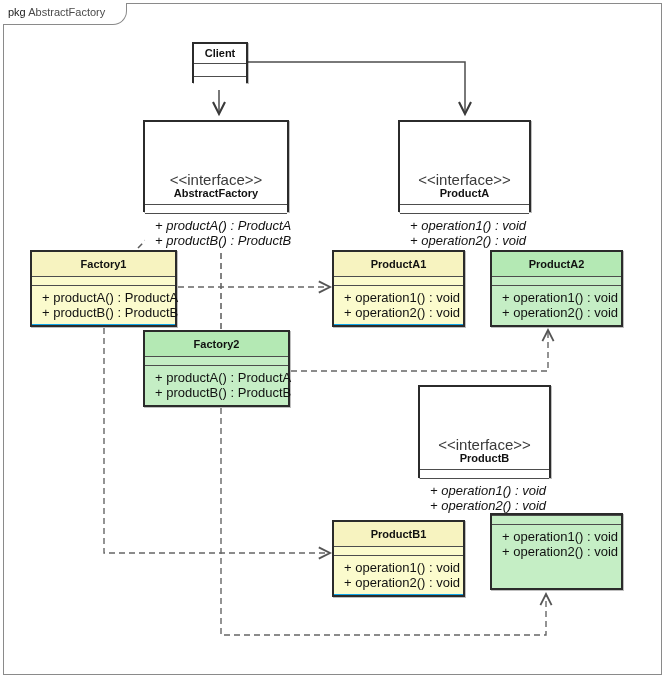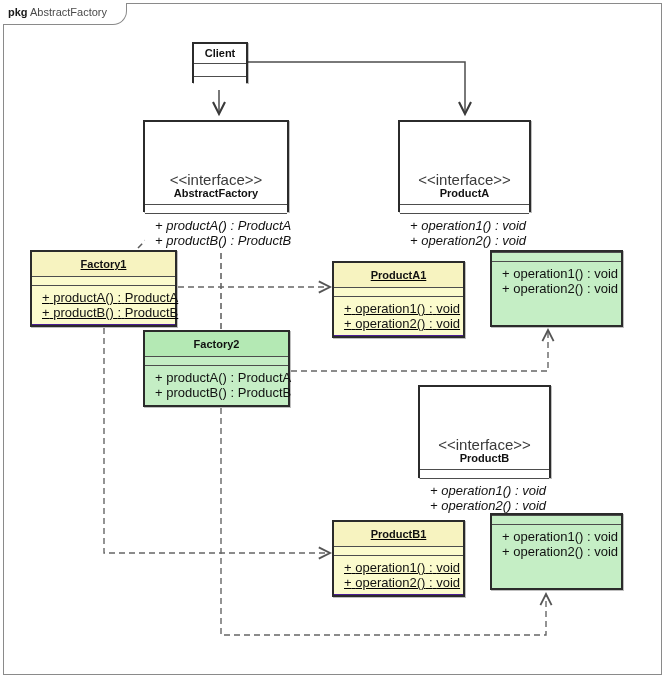--- a/index.html
+++ b/index.html
@@ -40,21 +40,21 @@
   #pkg-label {
     position: absolute;
     left: 8px;
     top: 6px;
     font-size: 11px;
     color: #4a4a4a;
     white-space: nowrap;
     z-index: 5;
   }
   #pkg-label .kw {
-    font-weight: bold;
+    font-weight: normal;
     color: #1a1a1a;
   }
 
   
   .cls {
     position: absolute;
     box-sizing: border-box;
     border: 2px solid #2b2b2b;
     background: #ffffff;
     box-shadow: 1px 1px 0 rgba(0,0,0,0.25);
@@ -97,21 +97,21 @@
     line-height: 15px;
     padding-left: 10px;
     white-space: nowrap;
   }
   .cls .op .bul { color: #111; }
   .cls.iface .op { font-style: italic; }
   .cls.iface .op .tp { font-style: italic; }
 
   
   .fill-white .head, .fill-white .ops, .fill-white .attrs { background: #ffffff; }
-  .fill-yellow { background: #4c1d95; text-decoration: underline; }
+  .fill-yellow { background: #0ea5e9; }
   .fill-yellow .head { background: #f7f3c0; }
   .fill-yellow .ops, .fill-yellow .attrs { background: #fbfbcd; }
   .fill-green { background: #c5eec5; }
   .fill-green .head { background: #b4e9b4; }
   .fill-green .ops, .fill-green .attrs { background: #c5eec5; }
 
   
   .cls .empty-row {
     height: 13px;
     border-bottom: 1px solid #4d4d4d;
@@ -251,33 +251,36 @@
       <div class="name">Factory2</div>
     </div>
     <div class="sep"></div>
     <div class="attrs"></div>
     <div class="ops">
       <div class="op"><span class="bul">+</span> <span>productA()</span> <span>:</span> <span class="tp">ProductA</span></div>
       <div class="op"><span class="bul">+</span> <span>productB()</span> <span>:</span> <span class="tp">ProductB</span></div>
     </div>
   </div>
 
-  <div class="cls fill-yellow" style="left:332px; top:250px; width:133px; height:77px;margin-top:11px;">
+  <div class="cls fill-yellow" style="left:332px; top:250px; width:133px; height:77px;">
     <div class="head" style="padding-top:5px; padding-bottom:5px;">
       <div class="name">ProductA1</div>
     </div>
     <div class="sep"></div>
     <div class="attrs"></div>
     <div class="ops">
       <div class="op"><span class="bul">+</span> <span>operation1()</span> <span>:</span> <span class="tp">void</span></div>
       <div class="op"><span class="bul">+</span> <span>operation2()</span> <span>:</span> <span class="tp">void</span></div>
     </div>
   </div>
 
   <div class="cls fill-green" style="left:490px; top:250px; width:133px; height:77px;">
+    <div class="head" style="padding-top:5px; padding-bottom:5px;">
+      <div class="name">ProductA2</div>
+    </div>
     <div class="sep"></div>
     <div class="attrs"></div>
     <div class="ops">
       <div class="op"><span class="bul">+</span> <span>operation1()</span> <span>:</span> <span class="tp">void</span></div>
       <div class="op"><span class="bul">+</span> <span>operation2()</span> <span>:</span> <span class="tp">void</span></div>
     </div>
   </div>
 
   <div class="cls iface fill-white" style="left:418px; top:385px; width:133px; height:93px;">
     <div class="head">

